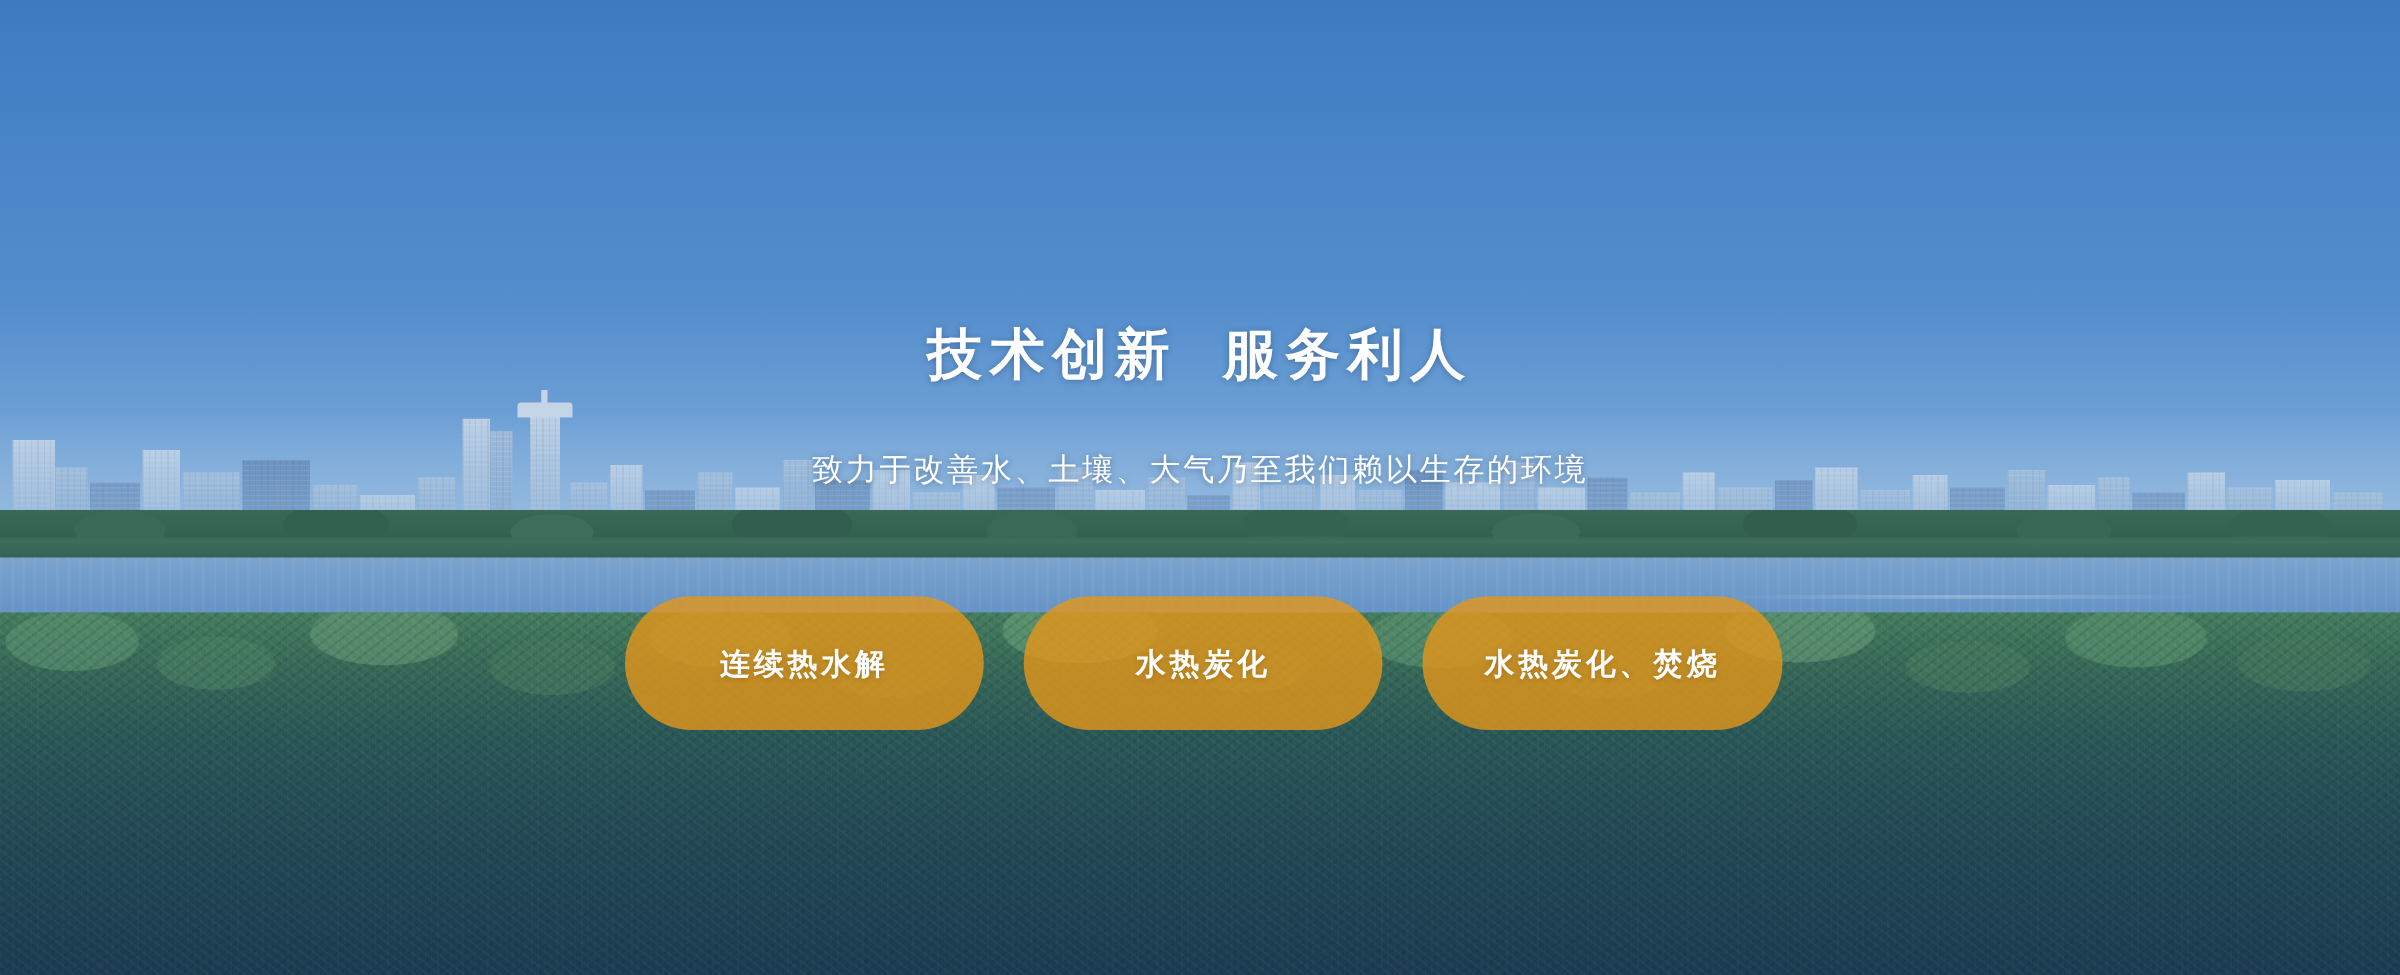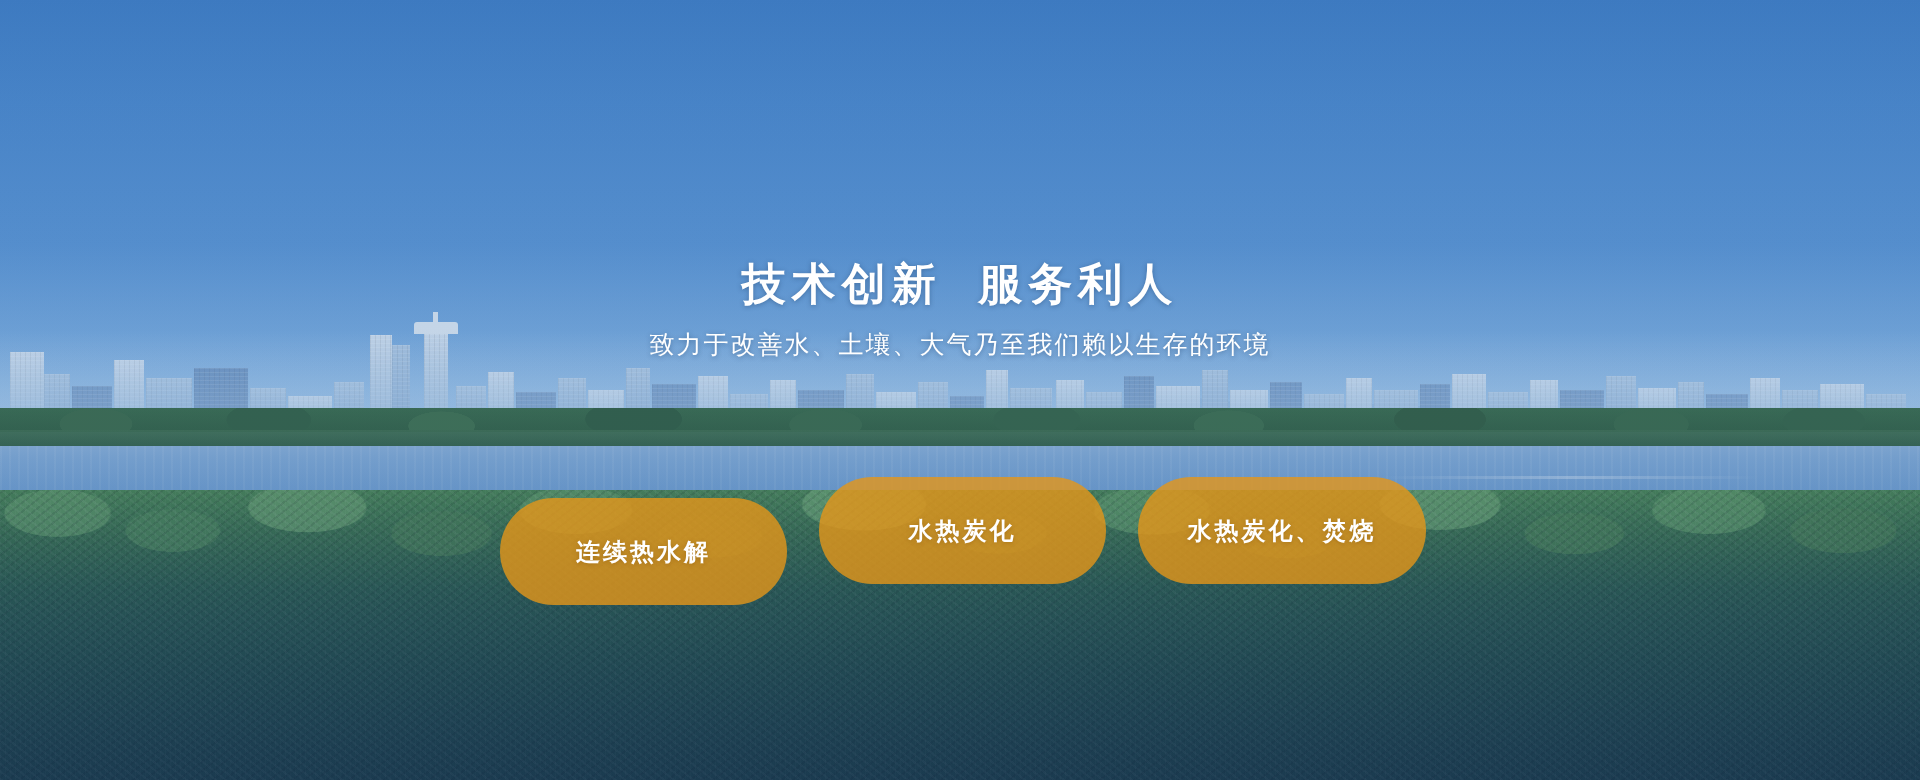--- a/index.html
+++ b/index.html
@@ -162,21 +162,21 @@
   
   .grade{
     position:absolute; left:0; top:0; width:1920px; height:780px;
     background:linear-gradient(to bottom, rgba(46,96,160,.10) 0%, rgba(40,84,146,.06) 50%, rgba(26,58,104,.16) 100%);
     pointer-events:none;
   }
 
   
   .copy{
     position:absolute; left:0; top:0; width:1920px; height:780px;
-    display:flex; flex-direction:column; align-items:center;
+    display:flex; flex-direction:column; align-items:center;gap:32px;
   }
   .headline{
     margin-top:262px;
     font-size:44px;
     font-weight:bold;
     color:#ffffff;
     letter-spacing:6px;
     white-space:pre;
     text-shadow:0 1px 5px rgba(20,50,90,.38);
     line-height:1;
@@ -201,21 +201,21 @@
   }
   .pill{
     position:relative;
     height:107px;
     border-radius:54px;
     background:rgba(229,150,25,.80);
     display:flex; align-items:center; justify-content:center;
     cursor:pointer;
     overflow:hidden;
   }
-  .pill-1{ width:287px;margin-top:21px; }
+  .pill-1{ width:287px; }
   .pill-2{ width:287px; }
   .pill-3{ width:288px; }
   .pill-label{
     position:relative;
     font-size:24px;
     font-weight:bold;
     color:#ffffff;
     letter-spacing:3px;
     white-space:nowrap;
     text-shadow:0 1px 4px rgba(120,70,0,.35);

